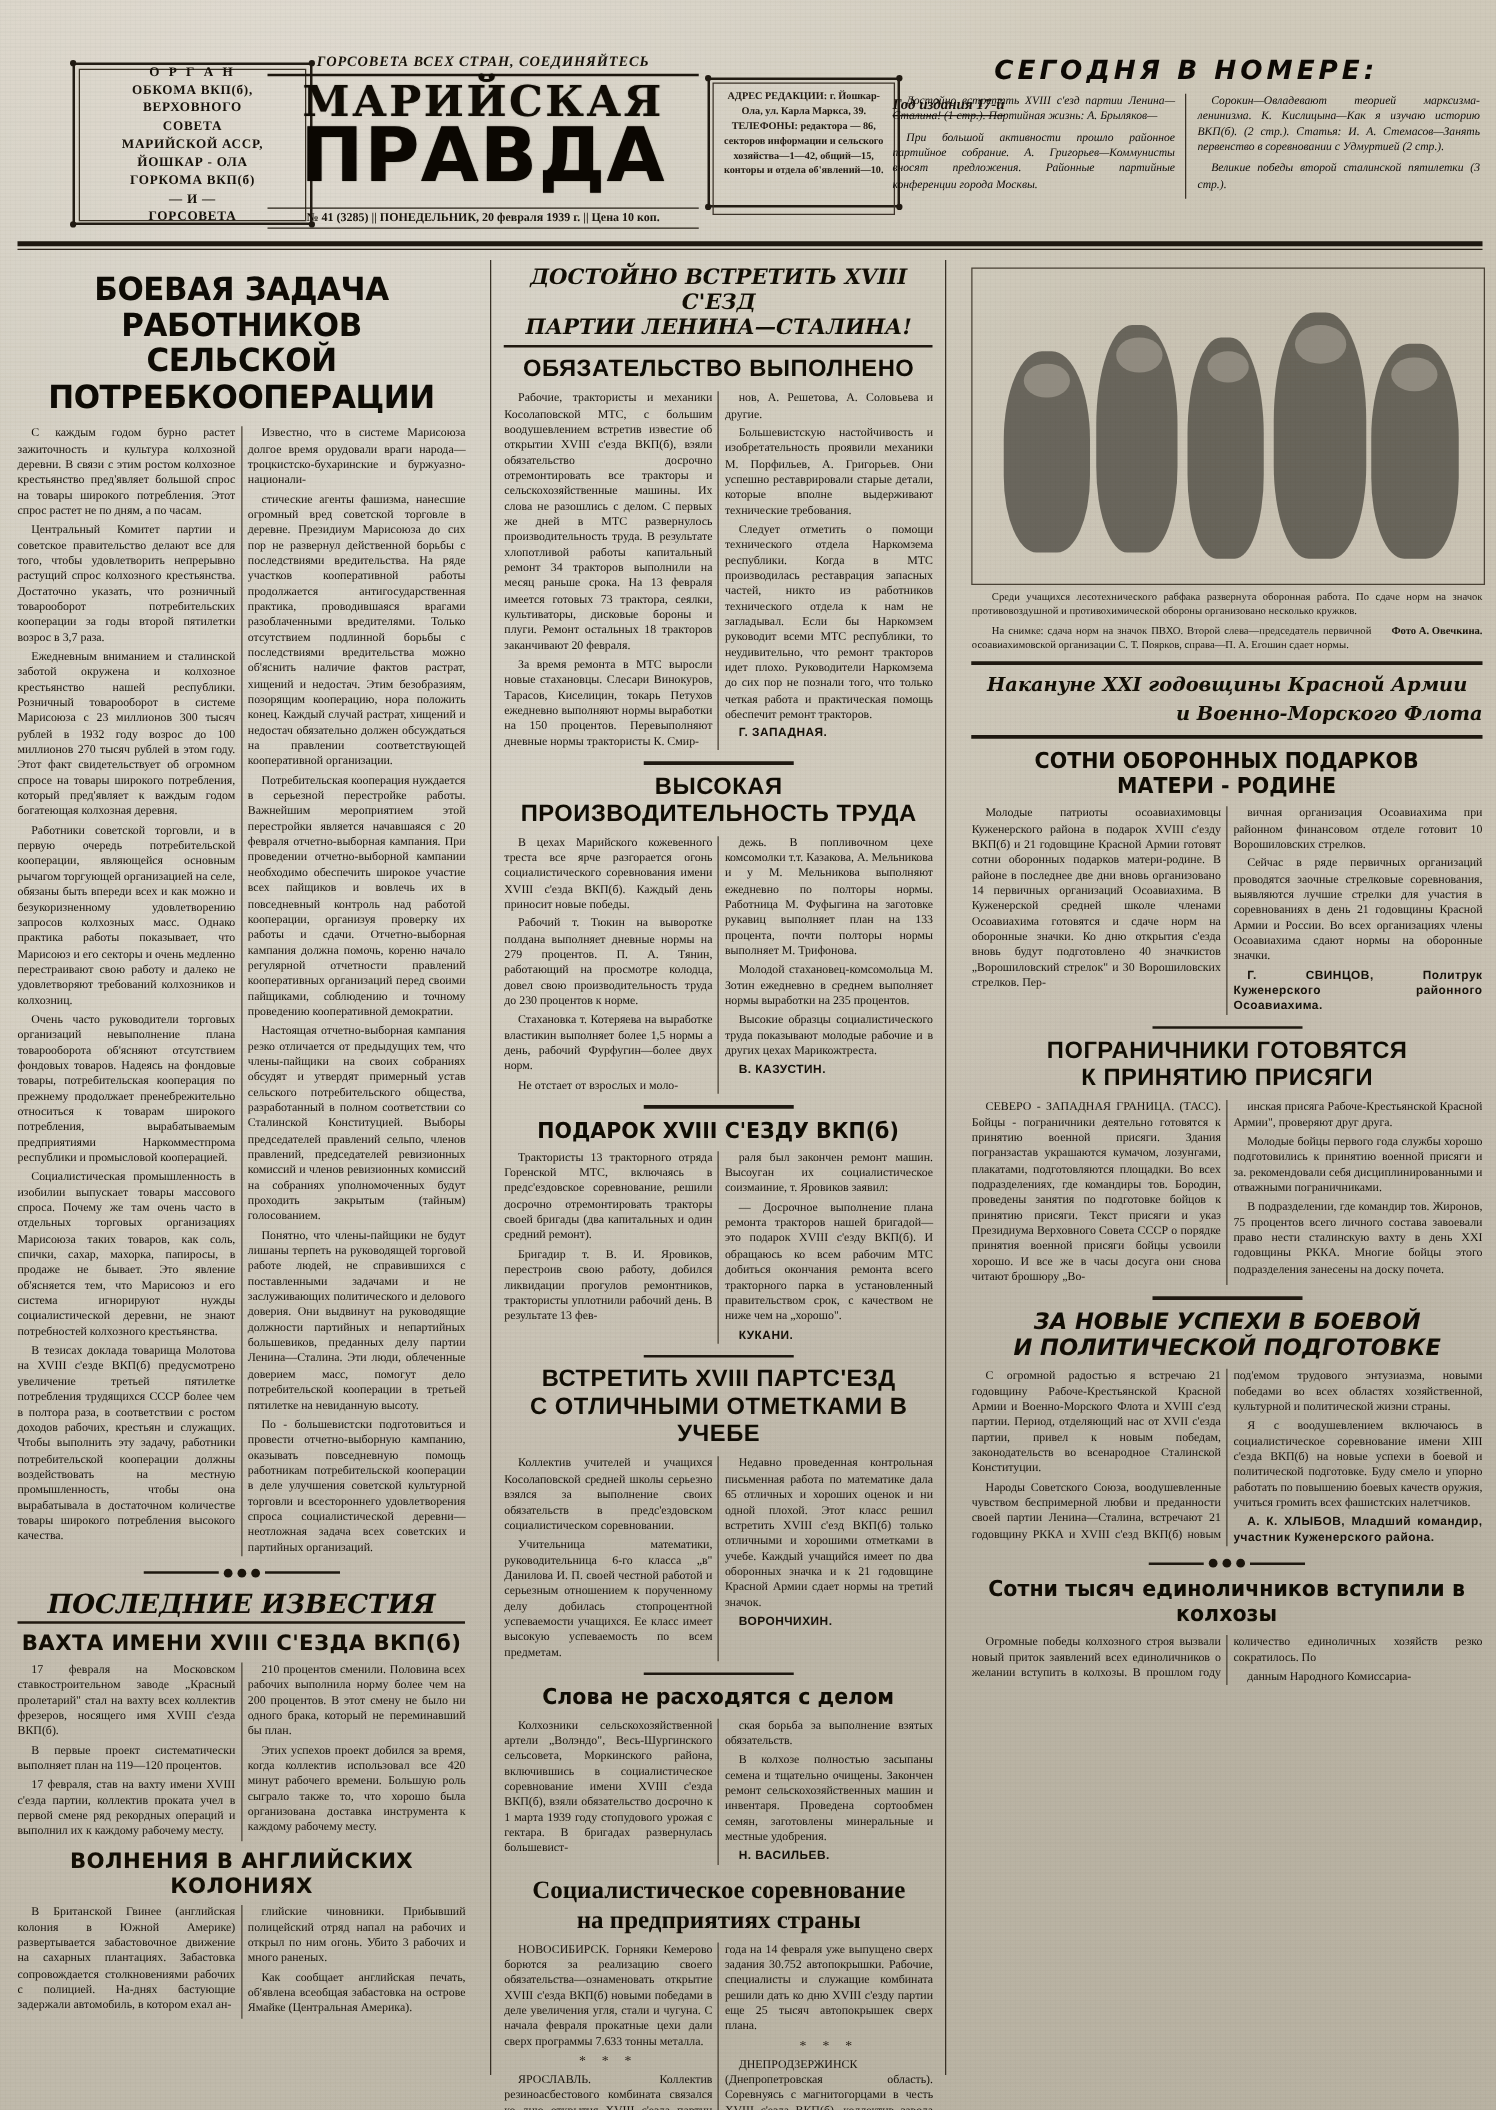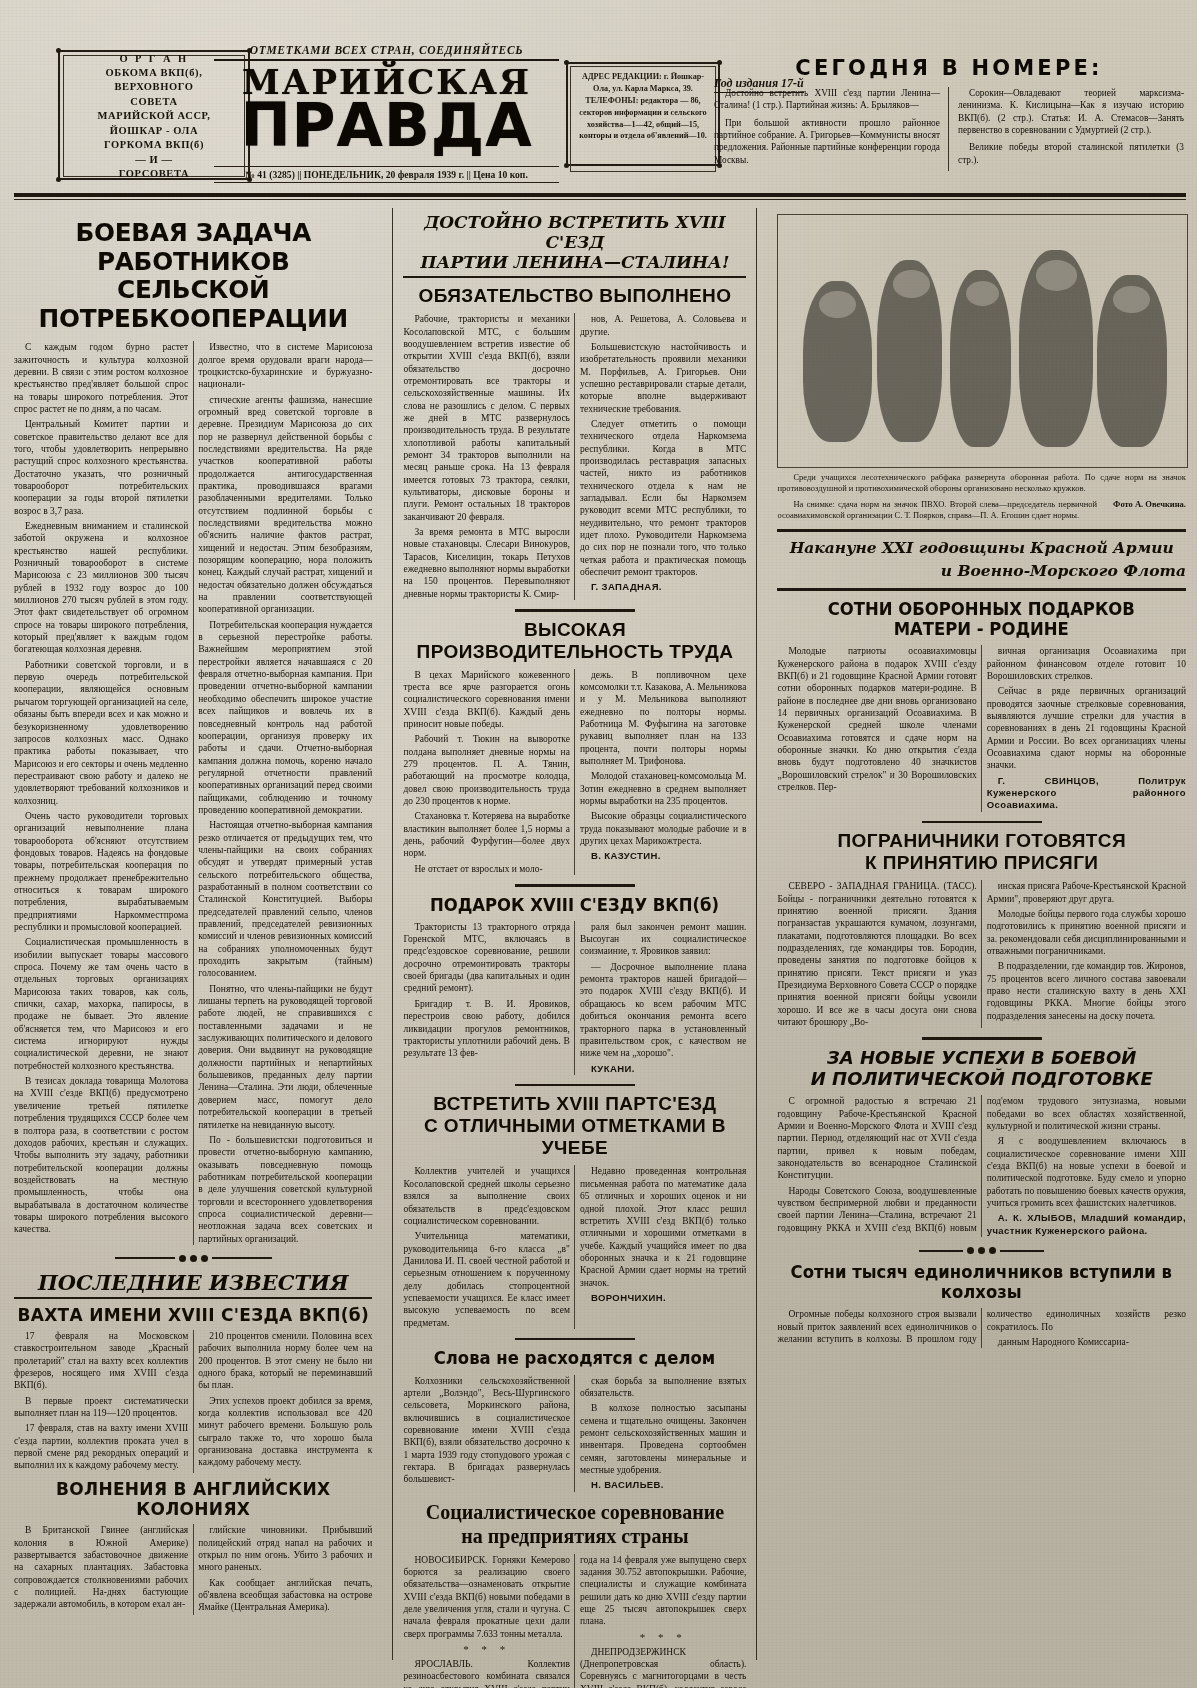--- a/index.html
+++ b/index.html
@@ -49,21 +49,21 @@
     text-shadow:0 0 1px rgba(15,12,7,.6);text-align:center;}
 
   .addr-box{position:absolute;left:552px;top:26px;width:146px;height:96px;
     border:2px solid #262018;padding:2px;}
   .addr-inner{border:1px solid #3d342a;height:100%;padding:4px 5px;}
   .addr-inner p{margin:0;font-size:8.2px;line-height:1.45;text-align:center;font-weight:700;color:#241d15;}
 
   .year{position:absolute;left:700px;top:40px;font-style:italic;font-weight:700;font-size:12px;
     border-bottom:1.5px solid #241d15;padding-bottom:1px;color:#1d1710;}
 
-  .today{position:absolute;left:700px;top:20px;width:470px;}
+  .today{position:absolute;left:700px;top:8px;width:470px;font-style:italic;}
   .today-title{text-align:center;font-family:"DejaVu Sans",sans-serif;font-weight:700;
     font-size:21px;letter-spacing:3.2px;color:#110e09;}
   .today-cols{display:flex;gap:9px;margin-top:7px;}
   .today-col{flex:1;font-size:9.3px;line-height:1.33;text-align:justify;}
   .today-col:first-child{border-right:1px solid #3c352b;padding-right:8px;}
   .today-col p{margin:0 0 5px 0;text-indent:11px;}
 
   .issueline{position:absolute;left:200px;top:130px;width:345px;text-align:center;
     font-size:9.6px;font-weight:700;border-top:1px solid #2b241b;border-bottom:1px solid #2b241b;
     padding:2px 0;color:#1d1810;}
@@ -166,21 +166,21 @@
           <div>СОВЕТА</div>
           <div>МАРИЙСКОЙ АССР,</div>
           <div>ЙОШКАР - ОЛА</div>
           <div>ГОРКОМА ВКП(б)</div>
           <div>— И —</div>
           <div>ГОРСОВЕТА</div>
         </div>
       </div>
 
       <div class="centerblock">
-        <div class="slogan">ОТМЕТКАМИ ВСЕХ СТРАН, СОЕДИНЯЙТЕСЬ</div>
+        <div class="slogan">ГОРСОВЕТА ВСЕХ СТРАН, СОЕДИНЯЙТЕСЬ</div>
         <div class="logo1">МАРИЙСКАЯ</div>
         <div class="logo2">ПРАВДА</div>
       </div>
 
       <div class="addr-box">
         <span class="dot" style="left:-4px;top:-4px;"></span>
         <span class="dot" style="right:-4px;top:-4px;"></span>
         <span class="dot" style="left:-4px;bottom:-4px;"></span>
         <span class="dot" style="right:-4px;bottom:-4px;"></span>
         <div class="addr-inner">

